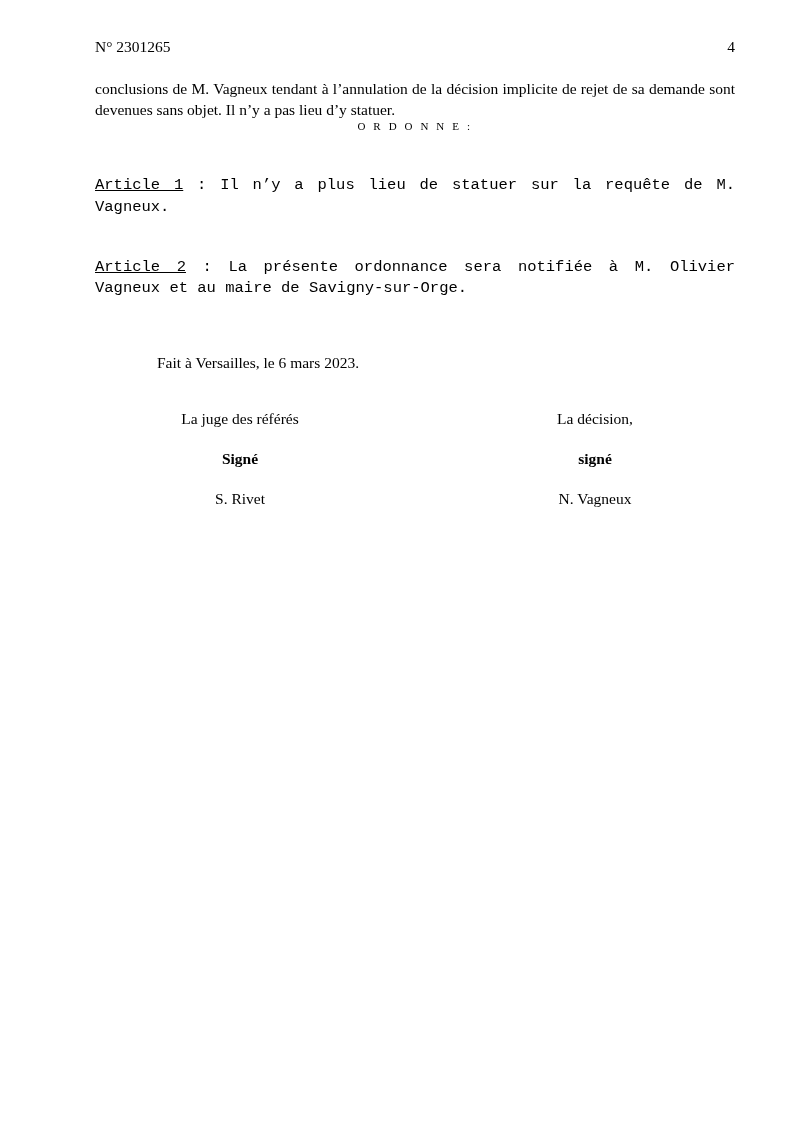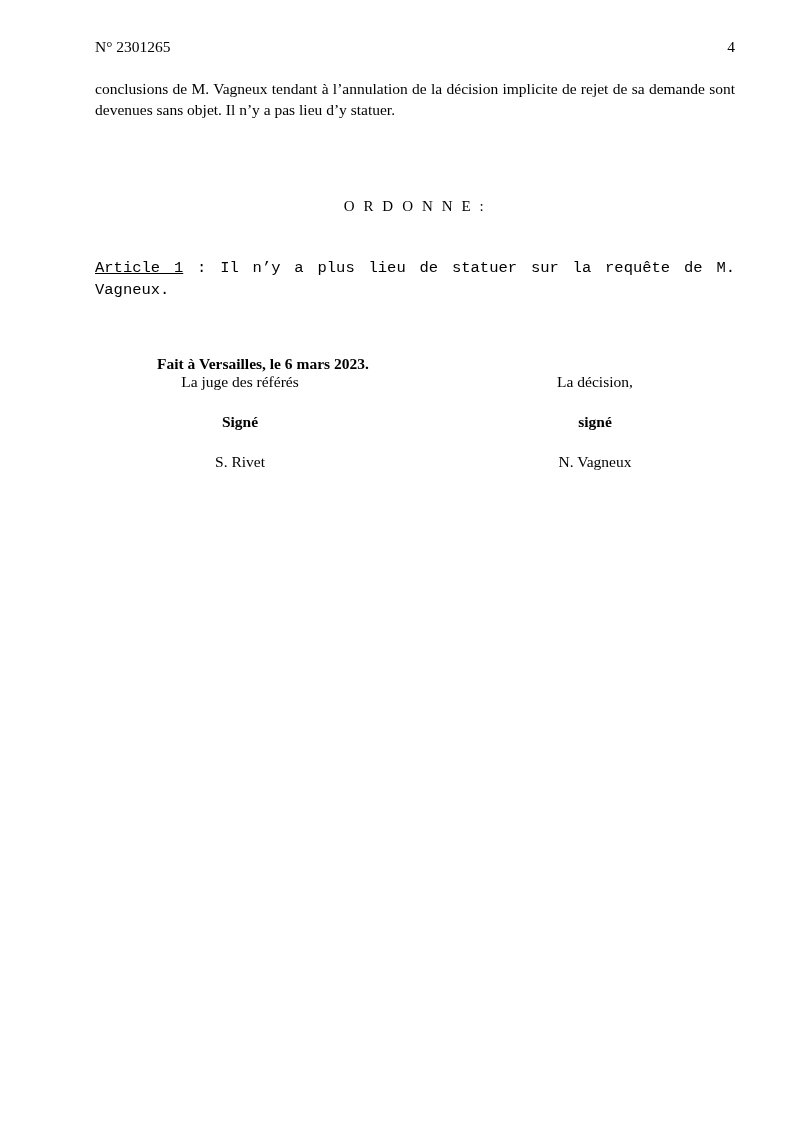--- a/index.html
+++ b/index.html
@@ -47,44 +47,43 @@
     font-size: 15.5px;
     line-height: 1.38;
     text-align: justify;
     margin: 0;
   }
   .para-top {
     margin-top: 21px;
   }
   .ordonne {
     text-align: center;
-    font-size: 15px;
+    font-size: 11px;
     letter-spacing: 2.6px;
-    margin-top: 78px;
   }
   .article-block {
     margin-top: 43px;
     font-size: 15.5px;
     line-height: 1.38;
     text-align: justify;
     font-family: Liberation Mono, monospace;
   }
   .article-block.second {
     margin-top: 39px;
   }
   .underline {
     text-decoration: underline;
   }
   .fait {
     margin-top: 54px;
     margin-left: 62px;
     font-size: 15.5px;
-    font-weight: bold;
   }
   .sign-table {
+    margin-top: 38px;
     width: 100%;
     border-collapse: collapse;
   }
   .sign-table td {
     width: 50%;
     text-align: center;
     font-size: 15.5px;
     padding: 0;
   }
   .sign-row-roles td {
@@ -122,20 +121,23 @@
     </div>
 
     <p class="para para-top">conclusions de M. Vagneux tendant à l’annulation de la décision implicite de rejet de sa demande sont devenues sans objet. Il n’y a pas lieu d’y statuer.</p>
 
     <div class="ordonne">O R D O N N E :</div>
 
     <div class="article-block">
       <span class="underline">Article 1</span><span> : Il n’y a plus lieu de statuer sur la requête de M. Vagneux.</span>
     </div>
 
+    <div class="article-block second">
+      <span class="underline">Article 2</span><span> : La présente ordonnance sera notifiée à M. Olivier Vagneux et au maire de Savigny-sur-Orge.</span>
+    </div>
 
     <div class="fait">Fait à Versailles, le 6 mars 2023.</div>
 
     <table class="sign-table">
       <tbody>
           <tr class="sign-row-roles">
         <td class="col-left">La juge des référés</td>
         <td class="col-right">La décision,</td>
       </tr>
       <tr class="sign-row-signed">

